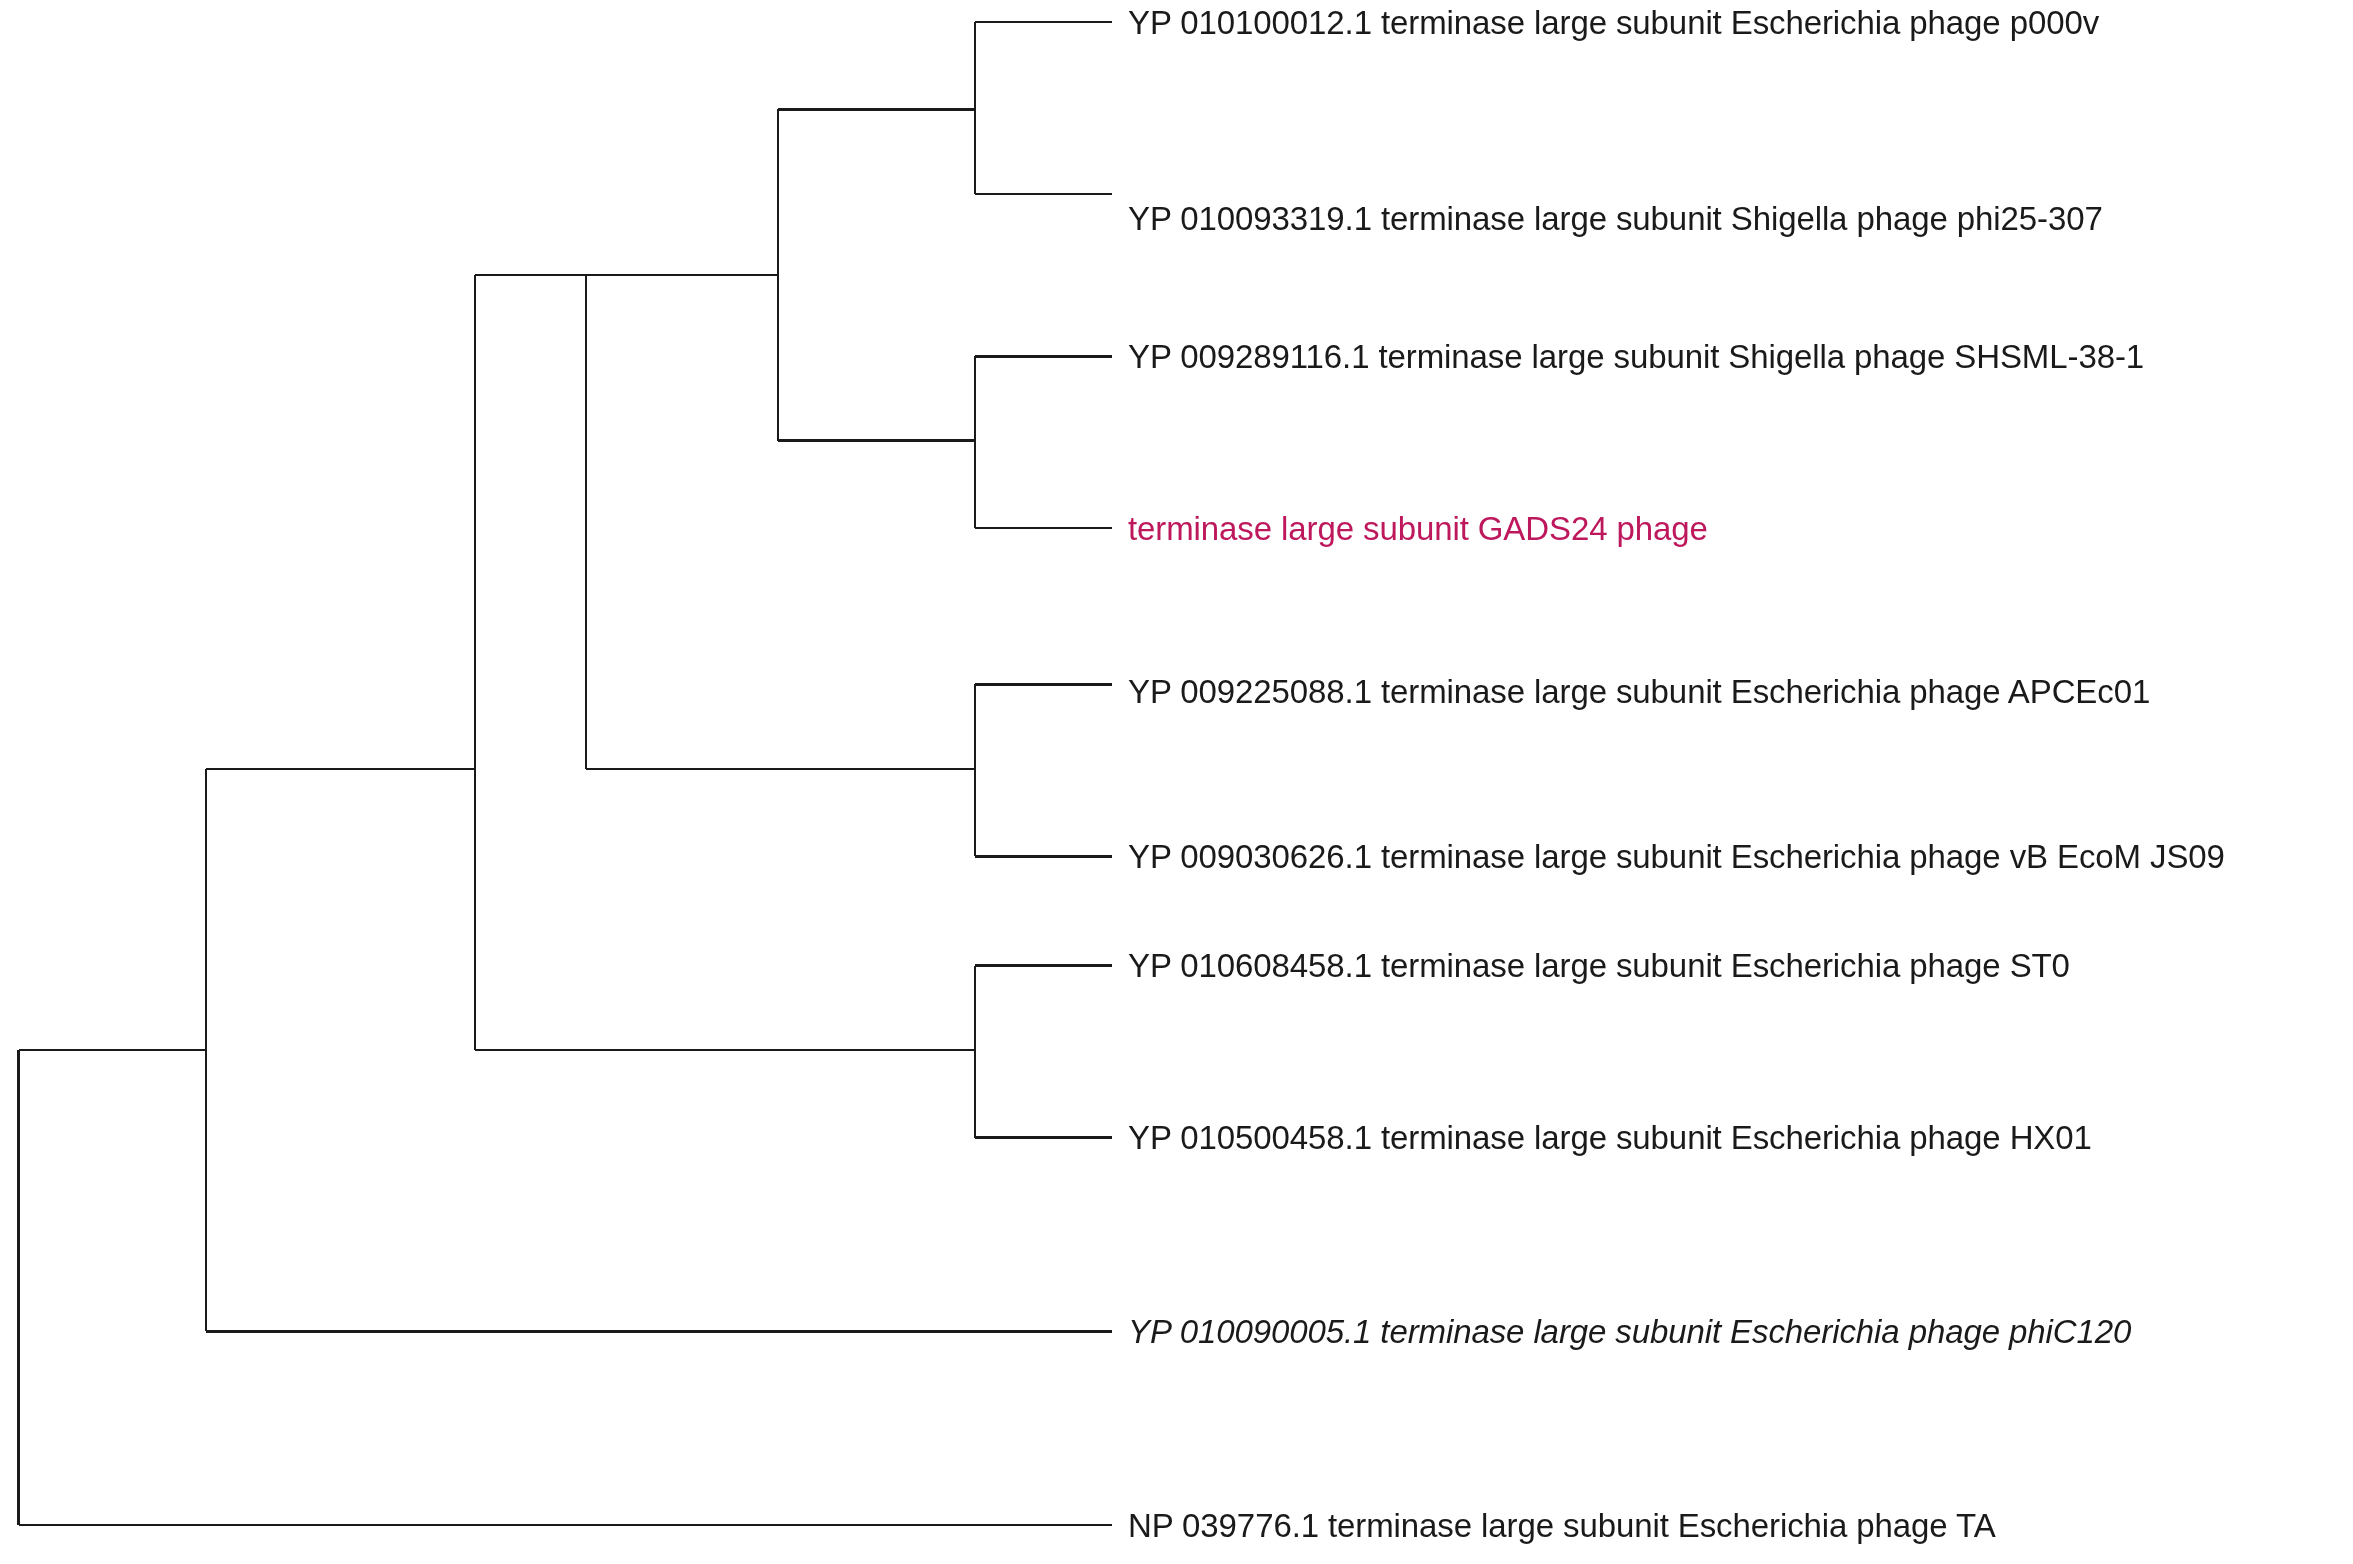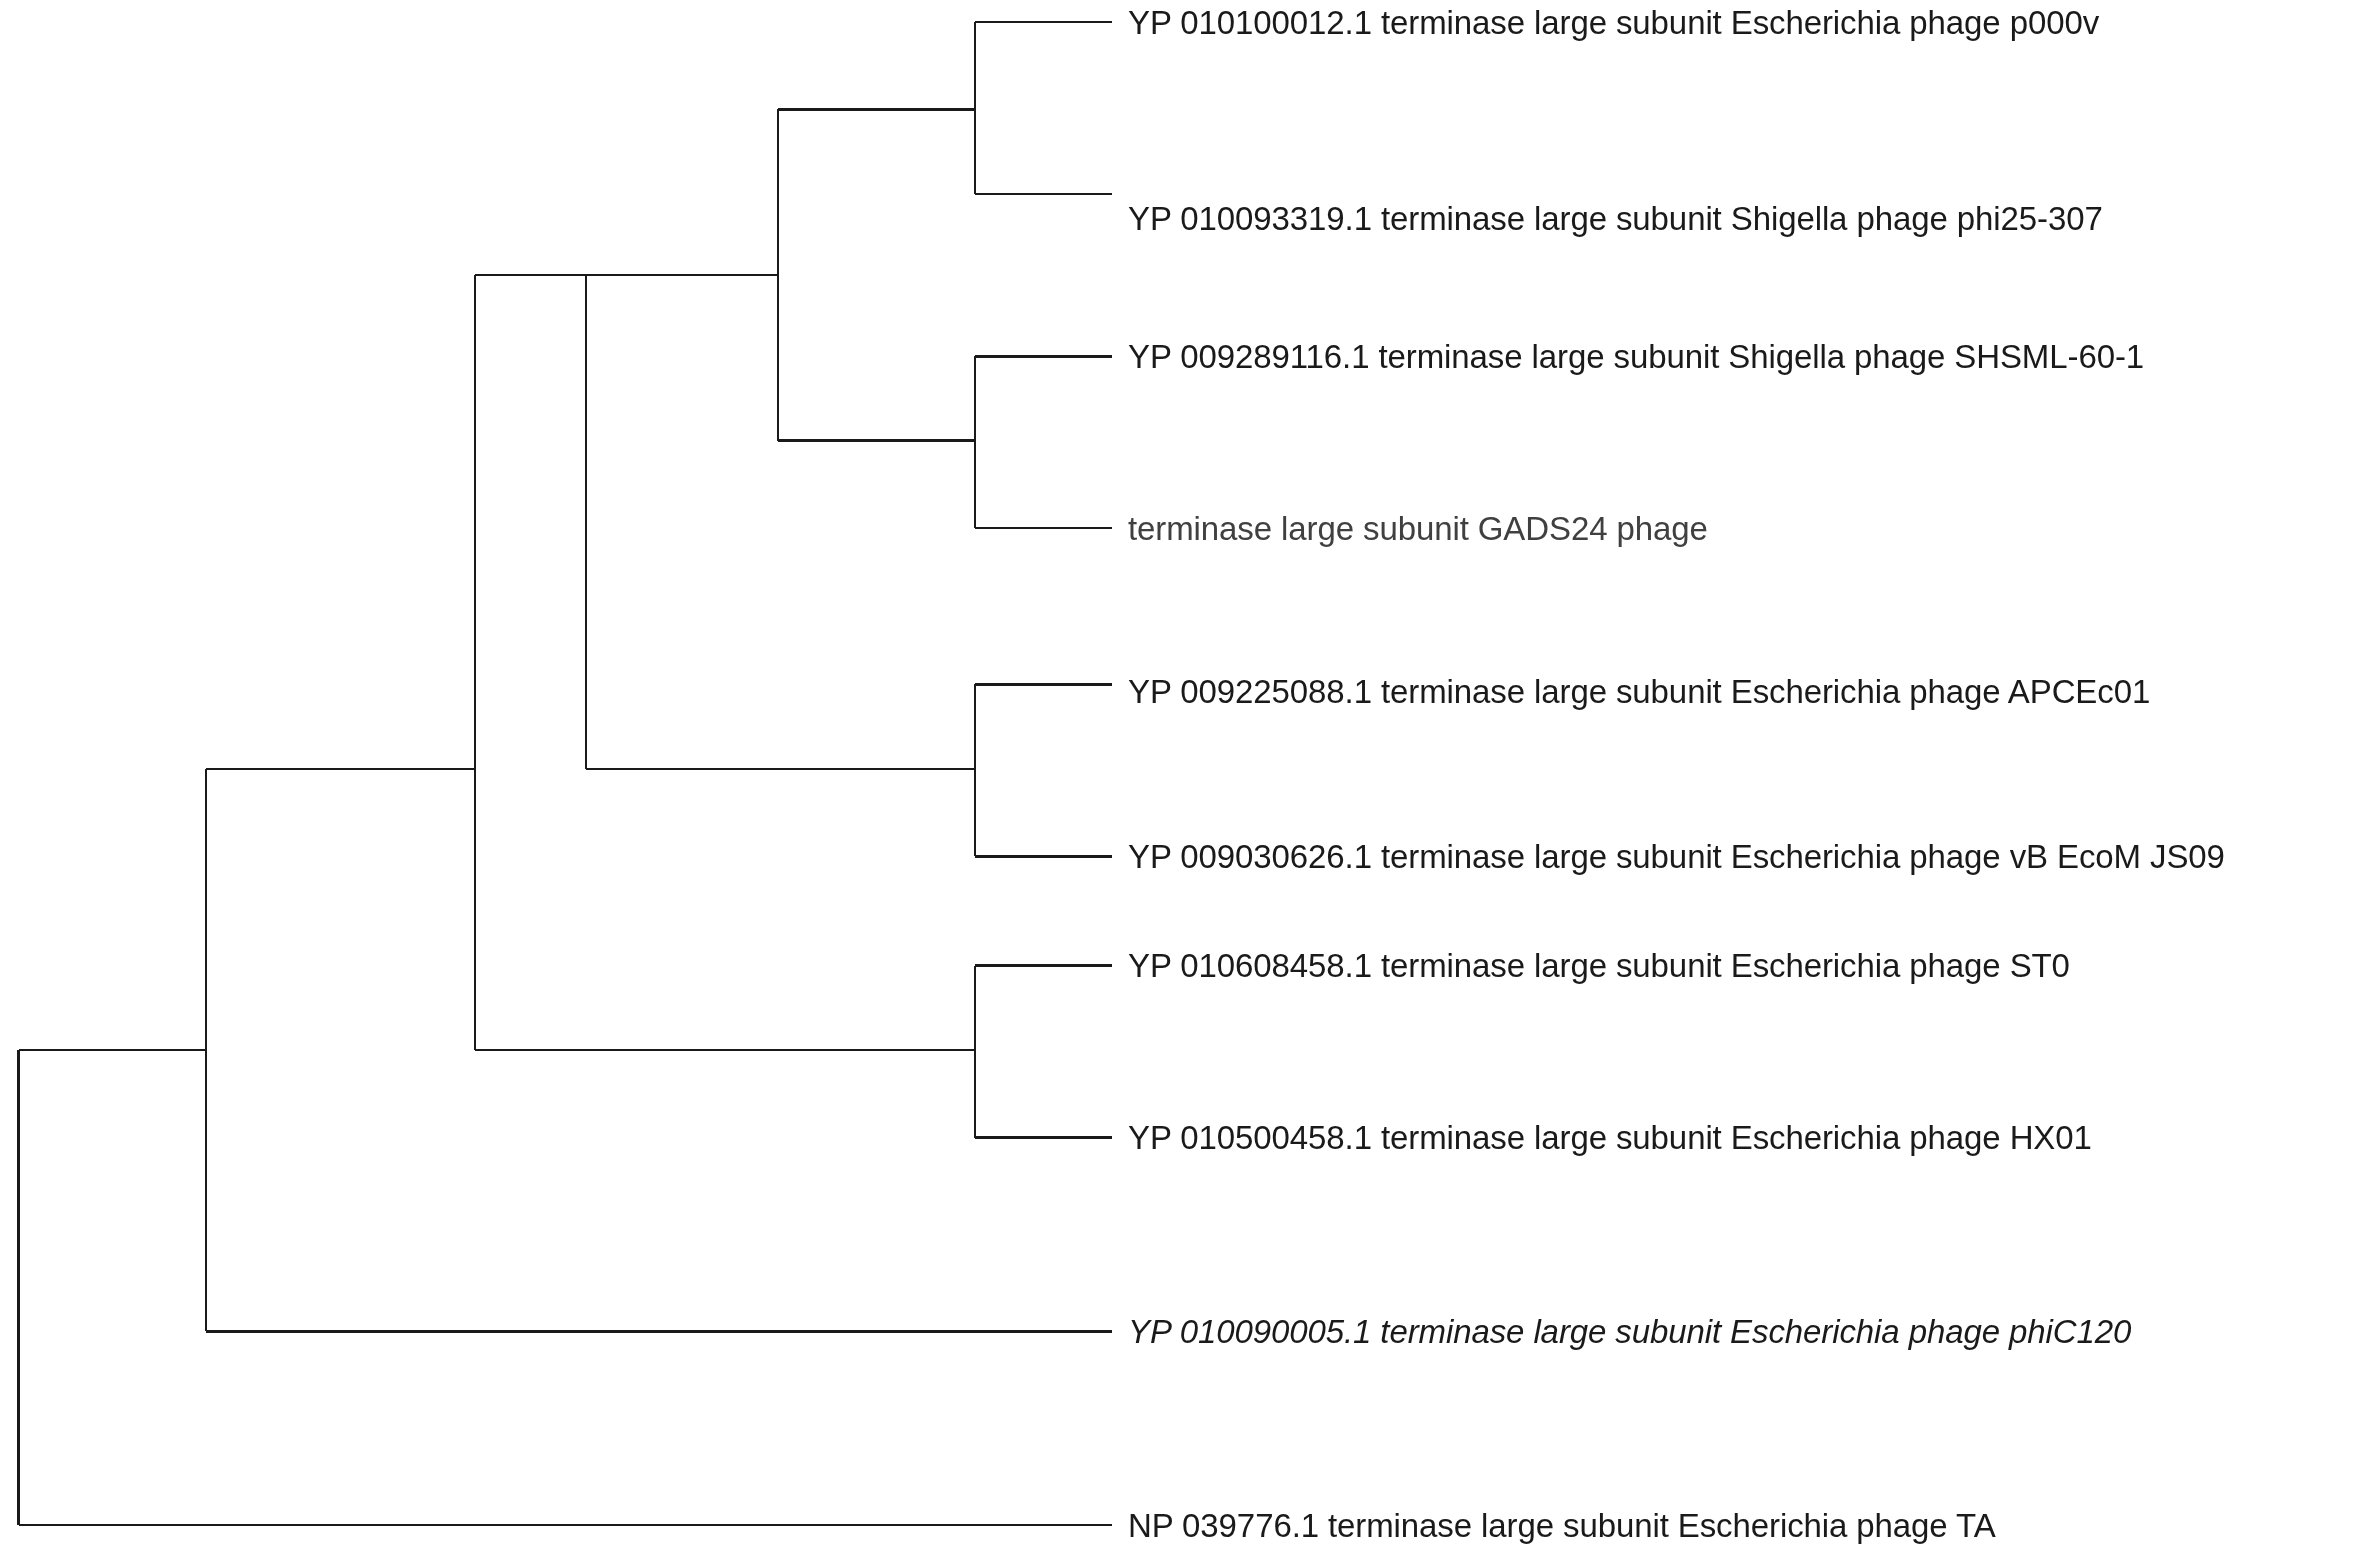--- a/index.html
+++ b/index.html
@@ -27,21 +27,21 @@
     position: absolute;
     white-space: nowrap;
     font-family: "Liberation Sans", sans-serif;
     font-size: 33px;
     line-height: 1;
     letter-spacing: -0.1px;
     color: #1a1a1a;
     transform: translateY(-50%);
   }
   .tip-label.highlight {
-    color: #404040;
+    color: #be185d;
   }
 </style>
 </head>
 <body>
 
 <div id="page">
 
   <svg id="tree-svg" viewBox="0 0 3767 2504" preserveAspectRatio="none" xmlns="http://www.w3.org/2000/svg">
     <g fill="none" stroke="#1a1a1a" stroke-width="4" shape-rendering="crispEdges">
 
@@ -82,21 +82,21 @@
       <path d="M30 1680 L30 2440"></path>
 
     </g>
   </svg>
 
   <div>
     <div class="tip-label" style="left:1128px; top:22px;">YP 010100012.1 terminase large subunit Escherichia phage p000v</div>
 
     <div class="tip-label" style="left:1128px; top:194px;margin-top:24px;">YP 010093319.1 terminase large subunit Shigella phage phi25-307</div>
 
-    <div class="tip-label" style="left:1128px; top:356px;">YP 009289116.1 terminase large subunit Shigella phage SHSML-60-1</div>
+    <div class="tip-label" style="left:1128px; top:356px;">YP 009289116.1 terminase large subunit Shigella phage SHSML-38-1</div>
 
     <div class="tip-label highlight" style="left:1128px; top:528px;">terminase large subunit GADS24 phage</div>
 
     <div class="tip-label" style="left:1128px; top:684px;margin-top:7px;">YP 009225088.1 terminase large subunit Escherichia phage APCEc01</div>
 
     <div class="tip-label" style="left:1128px; top:856px;">YP 009030626.1 terminase large subunit Escherichia phage vB EcoM JS09</div>
 
     <div class="tip-label" style="left:1128px; top:965px;">YP 010608458.1 terminase large subunit Escherichia phage ST0</div>
 
     <div class="tip-label" style="left:1128px; top:1137px;text-align:center;">YP 010500458.1 terminase large subunit Escherichia phage HX01</div>

